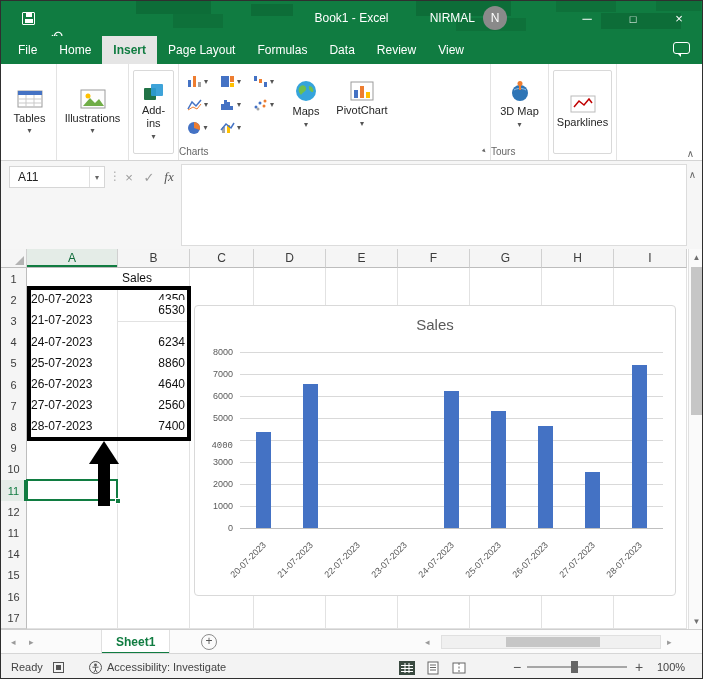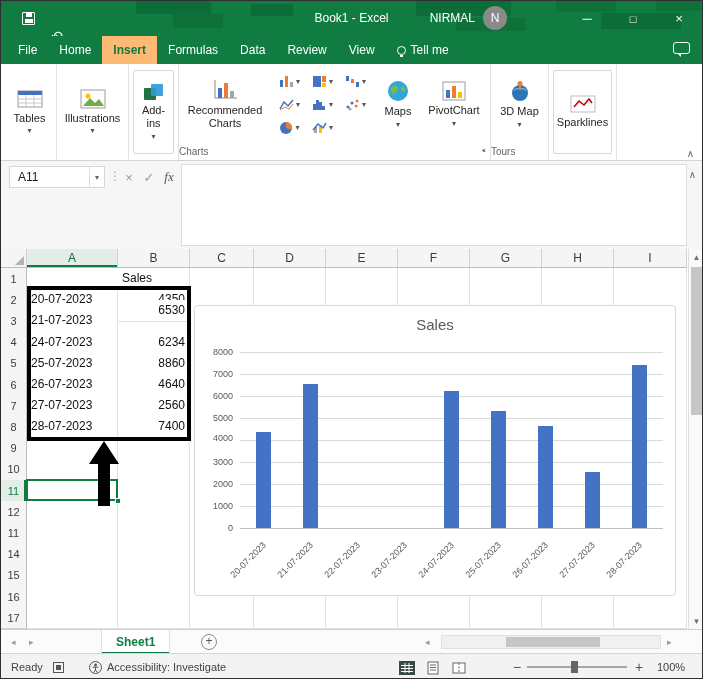--- a/index.html
+++ b/index.html
@@ -16,21 +16,21 @@
   .ic-save:before{content:"";position:absolute;left:3px;top:0;width:6px;height:4px;background:#fff}
   .ic-save:after{content:"";position:absolute;left:2px;bottom:1px;width:8px;height:4px;background:#fff}
   #doc-title{position:absolute;left:0;right:0;top:0;height:35px;line-height:35px;text-align:center;font-size:12px;z-index:1}
   #user-name{position:absolute;right:227px;top:0;height:35px;line-height:35px;font-size:12px;z-index:1}
   #avatar{position:absolute;left:482px;top:5px;width:24px;height:24px;border-radius:50%;background:#8a8a8a;color:#fff;font-size:12px;display:flex;align-items:center;justify-content:center;z-index:1}
   .winbtn{position:absolute;top:0;width:46px;height:35px;display:flex;align-items:center;justify-content:center;font-size:13px;z-index:1;cursor:pointer}
 
   
   #tabrow{position:absolute;left:0;top:35px;right:0;height:28px;background:#107c41;display:flex;align-items:stretch;padding-left:6px;color:#fff}
   .rtab{padding:0 11px;font-size:12px;display:flex;align-items:center;gap:5px;cursor:pointer;white-space:nowrap}
-  .rtab.active{background:#fdba74;color:#107c41;font-weight:bold}
+  .rtab.active{background:#e5e5e5;color:#107c41;font-weight:bold}
   .bulb{width:9px;height:9px;border:1px solid #fff;border-radius:50%;position:relative;display:inline-block}
   .bulb:after{content:"";position:absolute;left:2.5px;bottom:-3px;width:3px;height:2px;background:#fff}
   #comments-icon{position:absolute;right:12px;top:41px;width:17px;height:12px;border:1px solid #fff;border-radius:3px}
   #comments-icon:after{content:"";position:absolute;left:3px;bottom:-4px;border-left:4px solid transparent;border-right:0 solid transparent;border-top:4px solid #fff}
 
   
   #ribbon{position:absolute;left:0;top:63px;right:0;height:97px;background:#fff;border-bottom:1px solid #d4d4d4;display:flex;padding-left:2px}
   .rgroup{display:flex;flex-direction:column;border-right:1px solid #e3e3e3;position:relative}
   .grow{display:flex;flex:1}
   .bigbtn{flex:1;display:flex;flex-direction:column;align-items:center;justify-content:center;gap:3px;font-size:11px;color:#262626;text-align:center;padding:2px 2px;cursor:pointer;line-height:1.15}
@@ -133,34 +133,33 @@
       <div class="rtab">
         <span>File</span>
       </div>
       <div class="rtab">
         <span>Home</span>
       </div>
       <div class="rtab active">
         <span>Insert</span>
       </div>
       <div class="rtab">
+        <span>Page Layout</span>
+      </div>
+      <div class="rtab">
         <span>Formulas</span>
       </div>
       <div class="rtab">
         <span>Data</span>
       </div>
       <div class="rtab">
         <span>Review</span>
       </div>
       <div class="rtab">
         <span>View</span>
-      </div>
-      <div class="rtab">
-        <span class="bulb"></span>
-        <span>Tell me</span>
       </div>
     </div>
   <div id="comments-icon"></div>
 
   <div id="ribbon">
 
     <div class="rgroup" style="width:54px">
       <div class="bigbtn">
         <svg width="26" height="20">
             <rect x="1" y="2" width="24" height="16" fill="#fff" stroke="#9b9b9b"></rect>
@@ -193,30 +192,20 @@
             <rect x="1" y="5" width="12" height="12" rx="1" fill="#217346"></rect>
             <rect x="8" y="1" width="12" height="12" rx="1" fill="#2e9bd6" opacity="0.92"></rect>
           </svg>
         <span class="blabel">Add-ins</span>
         <span class="chev">▾</span>
       </div>
     </div>
 
     <div class="rgroup" style="width:312px">
       <div class="grow">
-        <div class="bigbtn" style="width:92px;flex:none">
-          <svg width="26" height="22">
-              <line x1="3" y1="1" x2="3" y2="19" stroke="#8c8c8c"></line>
-              <line x1="3" y1="19" x2="25" y2="19" stroke="#8c8c8c"></line>
-              <rect x="6" y="9" width="4" height="10" fill="#4472c4"></rect>
-              <rect x="12" y="4" width="4" height="15" fill="#ed7d31"></rect>
-              <rect x="18" y="12" width="4" height="7" fill="#a5a5a5"></rect>
-            </svg>
-          <span class="blabel">Recommended Charts</span>
-        </div>
         <div id="chart-gallery">
           <div class="gitem">
               <svg width="15" height="13">
                 <rect x="1" y="5" width="3" height="7" fill="#4472c4"></rect>
                 <rect x="6" y="1" width="3" height="11" fill="#ed7d31"></rect>
                 <rect x="11" y="7" width="3" height="5" fill="#a5a5a5"></rect>
               </svg>
               <span class="chev">▾</span>
             </div>
           <div class="gitem">
@@ -535,21 +524,21 @@
     <div id="chart-title">Sales</div>
   <div class="cgl" style="left: 45px; top: 222px; width: 423px; background: rgb(191, 191, 191);"></div>
       <div class="cyt" style="left: 0px; top: 217px; width: 38px;">0</div>
       <div class="cgl" style="left: 45px; top: 200px; width: 423px; background: rgb(217, 217, 217);"></div>
       <div class="cyt" style="left: 0px; top: 195px; width: 38px;">1000</div>
       <div class="cgl" style="left: 45px; top: 178px; width: 423px; background: rgb(217, 217, 217);"></div>
       <div class="cyt" style="left: 0px; top: 173px; width: 38px;">2000</div>
       <div class="cgl" style="left: 45px; top: 156px; width: 423px; background: rgb(217, 217, 217);"></div>
       <div class="cyt" style="left: 0px; top: 151px; width: 38px;">3000</div>
       <div class="cgl" style="left: 45px; top: 134px; width: 423px; background: rgb(217, 217, 217);"></div>
-      <div class="cyt" style="left: 0px; top: 127px; width: 38px;">4000</div>
+      <div class="cyt" style="left: 0px; top: 135px; width: 38px; font-family: Liberation Mono, monospace;">4000</div>
       <div class="cgl" style="left: 45px; top: 112px; width: 423px; background: rgb(217, 217, 217);"></div>
       <div class="cyt" style="left: 0px; top: 107px; width: 38px;">5000</div>
       <div class="cgl" style="left: 45px; top: 90px; width: 423px; background: rgb(217, 217, 217);"></div>
       <div class="cyt" style="left: 0px; top: 85px; width: 38px;">6000</div>
       <div class="cgl" style="left: 45px; top: 68px; width: 423px; background: rgb(217, 217, 217);"></div>
       <div class="cyt" style="left: 0px; top: 63px; width: 38px;">7000</div>
       <div class="cgl" style="left: 45px; top: 46px; width: 423px; background: rgb(217, 217, 217);"></div>
       <div class="cyt" style="left: 0px; top: 41px; width: 38px;">8000</div>
       <div class="cbar" style="left: 61px; top: 126.3px; width: 15px; height: 95.7px; background: rgb(68, 114, 196);"></div>
       <div class="cxt" style="left: -6.5px; top: 234px; width: 72px;">20-07-2023</div>

